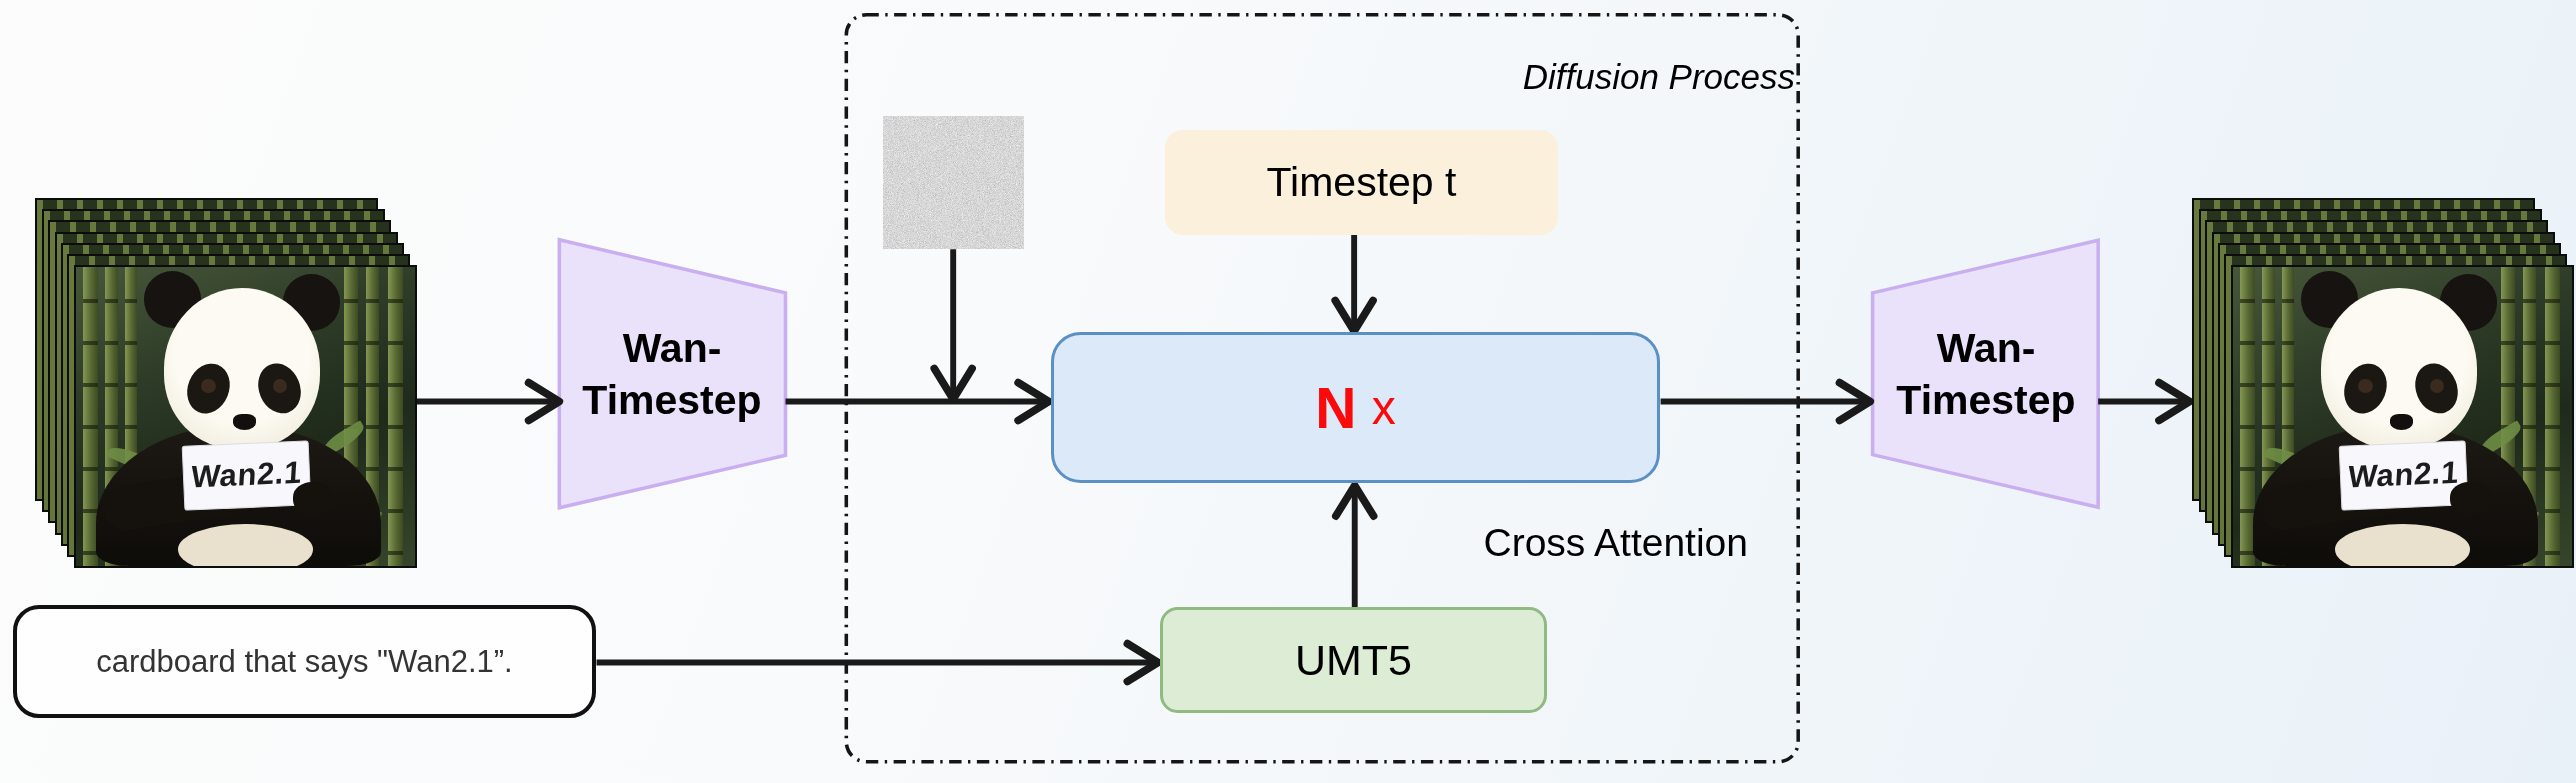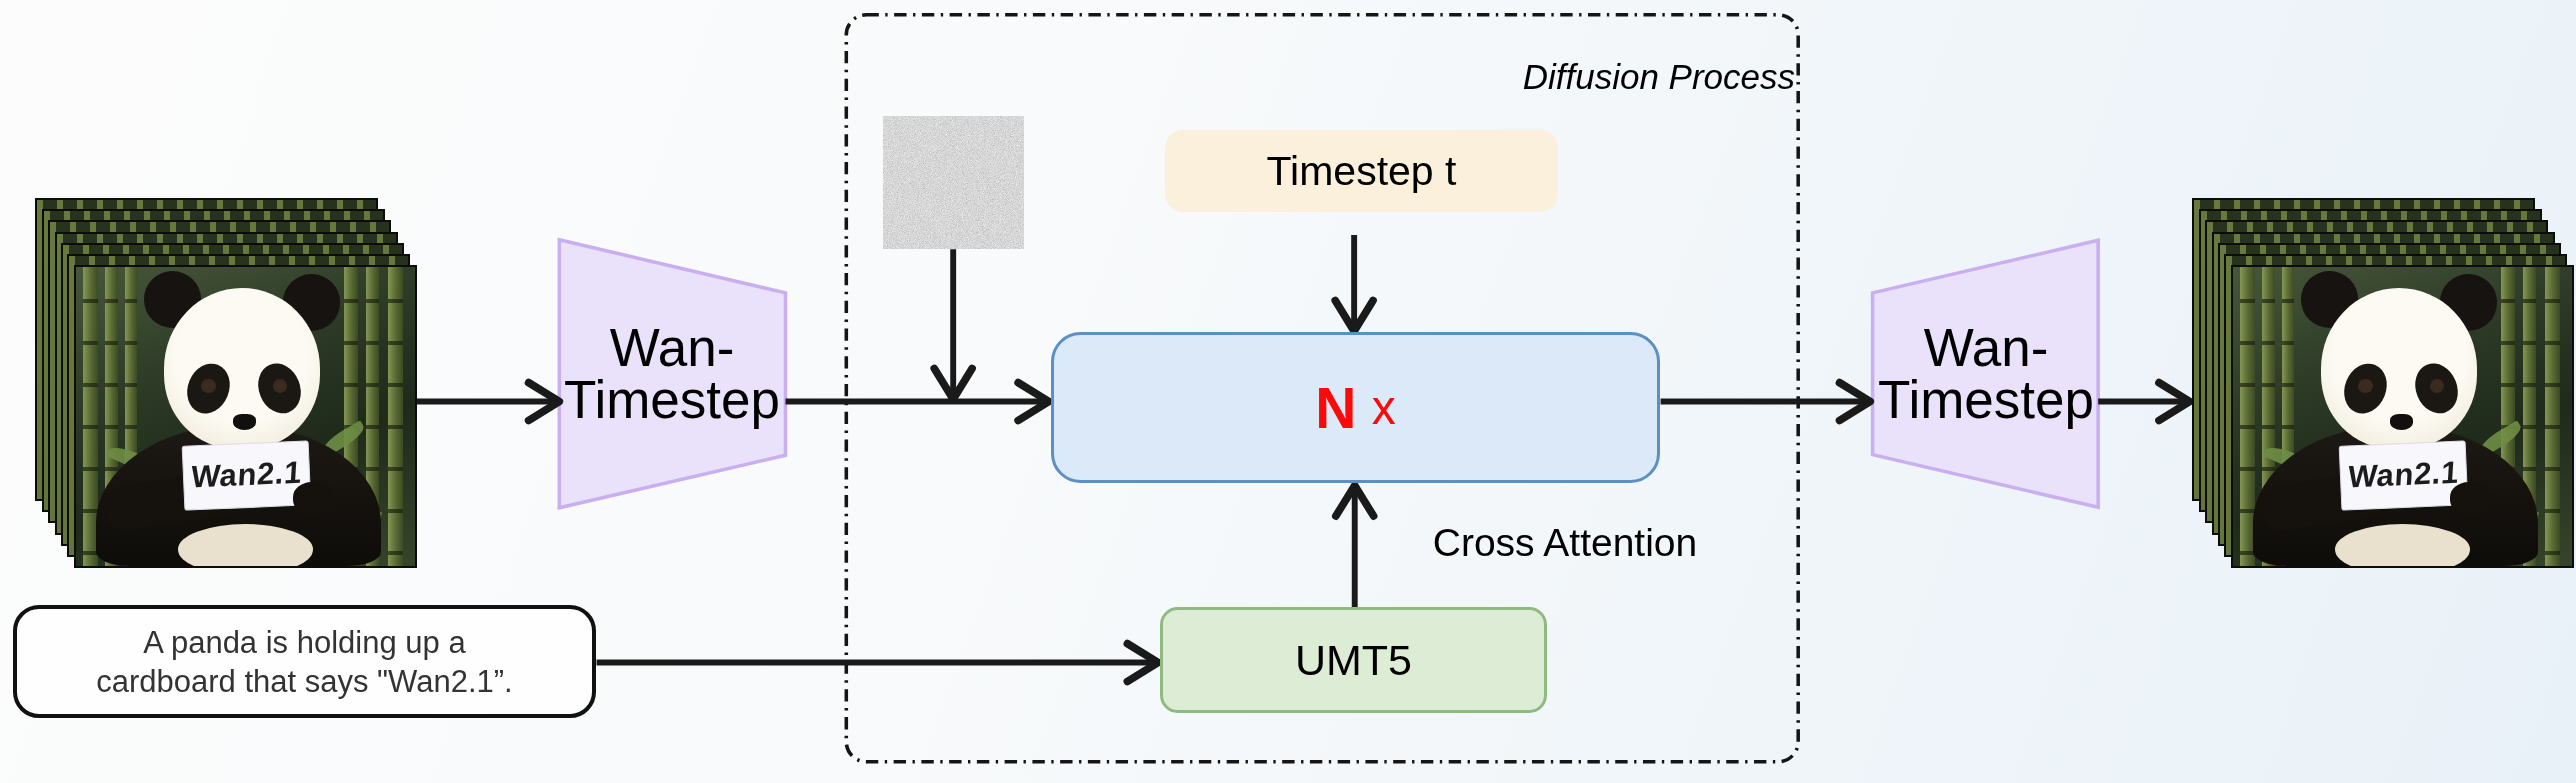--- a/index.html
+++ b/index.html
@@ -13,21 +13,21 @@
   }
   .abs{position:absolute;}
   
   #flow-layer{position:absolute;left:0;top:0;width:2576px;height:783px;}
   
   .node{
     position:absolute;display:flex;align-items:center;justify-content:center;
     box-sizing:border-box;text-align:center;
   }
   #timestep-box{
-    left:1165px;top:130px;width:393px;height:82px;
+    left:1165px;top:130px;width:393px;height:105px;
     background:var(--timestep_fill,#faf0dc);border-radius:17.7px;
     font-size:41px;font-weight:500;justify-content:center;
   }
   #dit-box{
     left:1051px;top:332px;width:609px;height:151px;
     background:var(--dit_fill,#dce9f8);
     border:3.5px solid var(--dit_border,#5b90c4);border-radius:29.5px;
     font-size:57px;font-weight:500;gap:15.4px;
   }
   #dit-box .red{color:var(--accent_red,#fa0a0a);}
@@ -42,26 +42,26 @@
   #prompt-box{
     left:13px;top:605px;width:583px;height:113px;
     background:#fefefe;border:4.1px solid #111;border-radius:26px;
     flex-direction:column;font-size:31px;line-height:39px;color:#333;
   }
   #dp-label{
     left:1382px;top:57px;width:413px;text-align:right;
     font-size:35px;font-style:italic;font-weight:400;
   }
   #cross-label{
-    left:1382px;top:521px;width:366px;text-align:center;
+    left:1382px;top:521px;width:366px;text-align:right;
     font-size:39px;font-weight:500;
   }
   .trap-label{
     position:absolute;display:flex;flex-direction:column;align-items:center;justify-content:center;
-    font-size:53px;font-weight:400;line-height:52px;text-align:center;
+    font-size:41px;font-weight:700;line-height:52px;text-align:center;
   }
   #encoder-label{left:559px;top:240px;width:226px;height:268px;}
   #decoder-label{left:1873px;top:240px;width:226px;height:267px;}
   
   #noise-wrap{left:883px;top:116px;width:141px;height:133px;}
   
   .stack{position:absolute;width:384px;height:372px;}
   #input-stack{left:35px;top:198px;}
   #output-stack{left:2192px;top:198px;}
   .frame{
@@ -164,21 +164,20 @@
     <span class="red x">x</span>
   </div>
 
   <div class="abs" id="cross-label">Cross Attention</div>
 
   <div class="node" id="umt5-box">
     <span>UMT5</span>
   </div>
 
   <div class="node" id="prompt-box">
-    <span>A panda is holding up a</span>
     <span>cardboard that says "Wan2.1”.</span>
   </div>
 
   <div class="trap-label" id="encoder-label">
     <span>Wan-</span>
     <span>Timestep</span>
   </div>
   <div class="trap-label" id="decoder-label">
     <span>Wan-</span>
     <span>Timestep</span>

